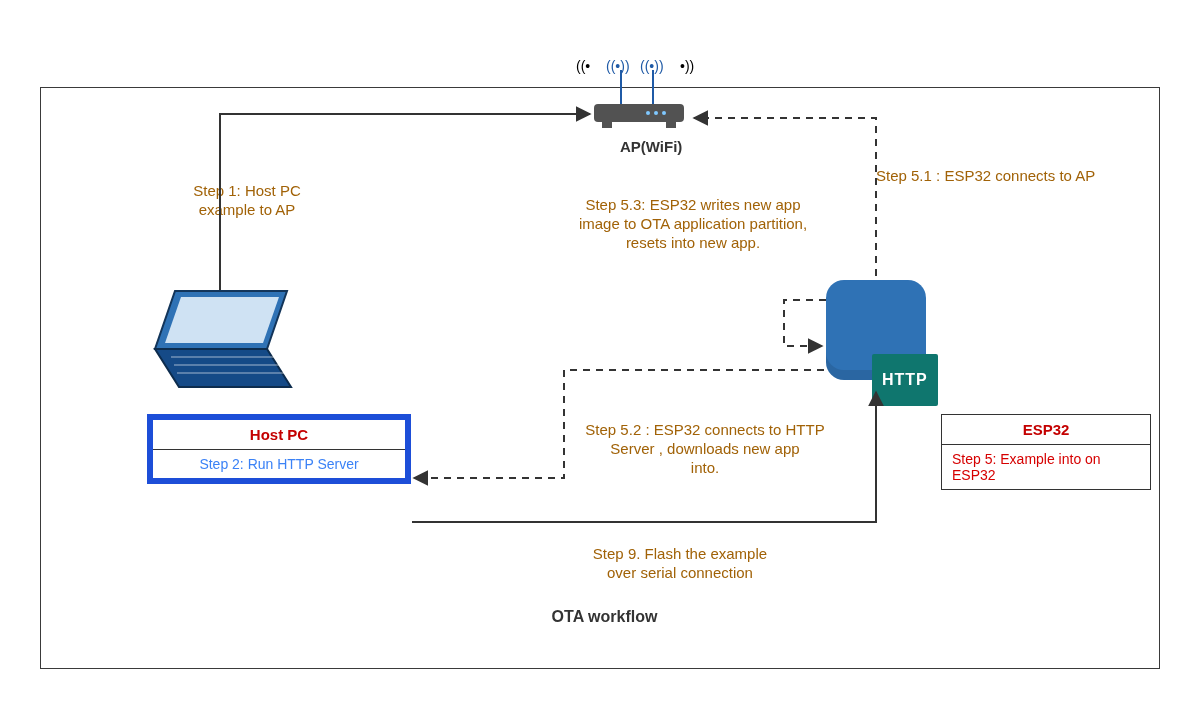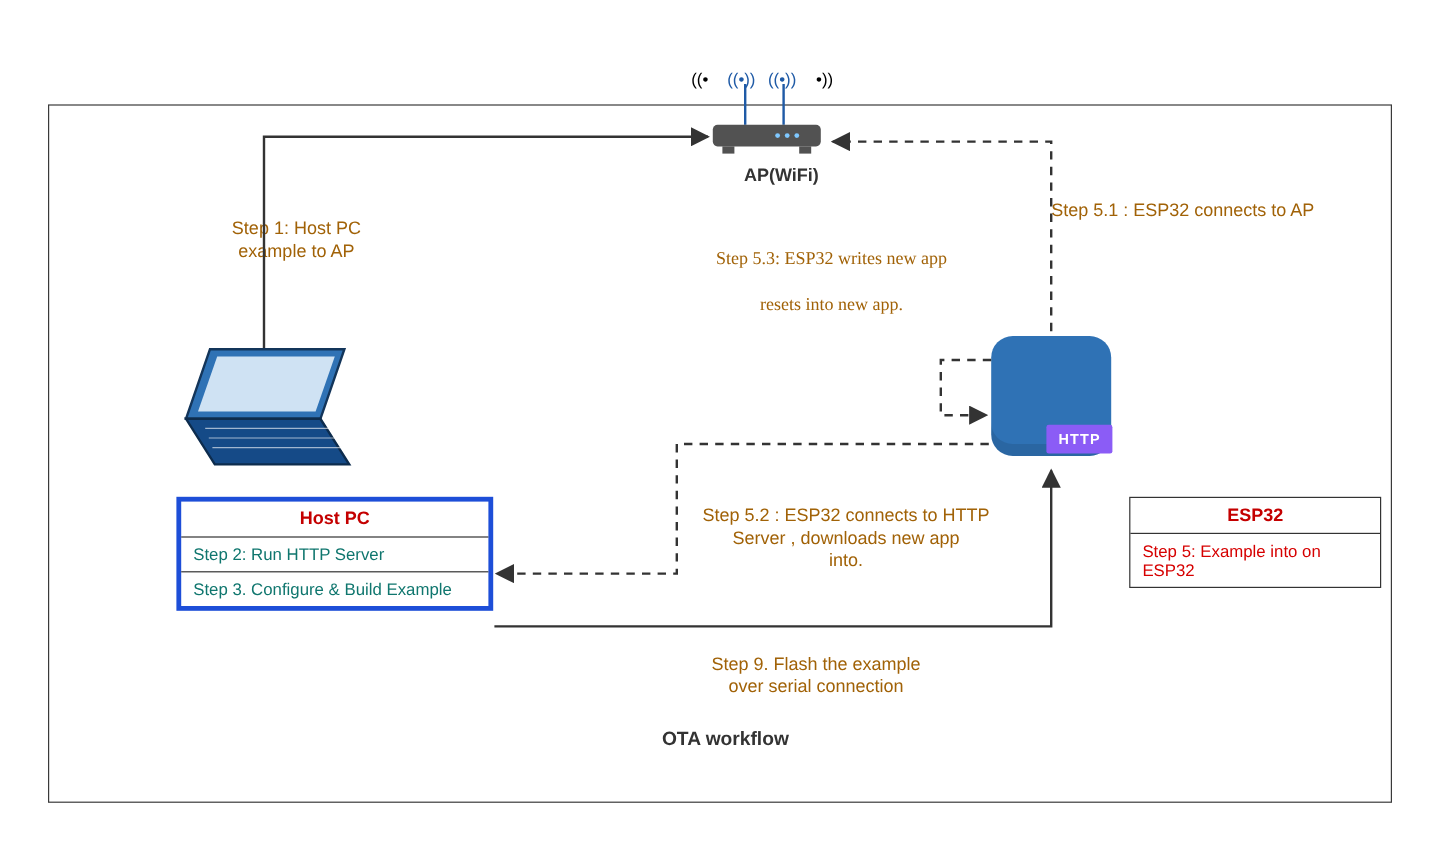--- a/index.html
+++ b/index.html
@@ -47,30 +47,30 @@
     font-size: 16px;
     font-weight: 600;
     color: #333;
   }
   
   .host-box {
     position: absolute;
     left: 147px;
     top: 414px;
     width: 264px;
-    border: 4px solid #1d4ed8;
+    border: 6px solid #1d4ed8;
     background: #fff;
     box-sizing: border-box;
   }
   .host-box .hrow {
     border-bottom: 1px solid #333;
     padding: 6px 10px;
     font-size: 14px;
-    color: #0f766e;
-    text-align: left;
+    color: #3b82f6;
+    text-align: center;
   }
   .host-box .hrow:last-child { border-bottom: none; }
   .host-box .htitle {
     text-align: center;
     font-weight: 700;
     color: #c40000;
     font-size: 15px;
   }
   
   .esp-box {
@@ -140,26 +140,26 @@
     position: absolute;
     left: 826px; top: 280px;
     width: 100px; height: 100px;
     background: #2f72b5;
     border-radius: 18px;
     box-shadow: inset 0 -10px 0 rgba(0,0,0,0.1);
   }
   .http-badge {
     position: absolute;
     left: 872px; top: 354px;
-    background: #8b5cf6;
+    background: #0f766e;
     color: #fff;
     font-weight: 700;
     letter-spacing: 1px;
-    font-size: 12px;
-    padding: 5px 10px;
+    font-size: 16px;
+    padding: 17px 10px;
     border-radius: 2px;
   }
   
   svg.arrows {
     position: absolute;
     left: 0; top: 0;
     width: 1193px; height: 703px;
     pointer-events: none;
   }
 </style>
@@ -199,21 +199,20 @@
       </g>
     </svg>
   </div>
 
   <div class="chip"></div>
   <div class="http-badge">HTTP</div>
 
   <div class="host-box">
     <div class="hrow htitle">Host PC</div>
     <div class="hrow">Step 2: Run HTTP Server</div>
-    <div class="hrow">Step 3. Configure &amp; Build Example</div>
   </div>
 
   <div class="esp-box">
     <div class="erow etitle">ESP32</div>
     <div class="erow">Step 5: Example into on ESP32</div>
   </div>
 
   <div class="step-red" style="left:147px; top:182px; width:200px;">
     <span>Step 1: Host PC</span><br>
     <span>example to AP</span>
@@ -227,23 +226,23 @@
   <div class="step-red" style="left:876px; top:167px; width:280px; text-align:left;">
     <span>Step 5.1 :  ESP32 connects to AP</span>
   </div>
 
   <div class="step-red" style="left:560px; top:421px; width:290px;">
     <span>Step 5.2 :  ESP32 connects to HTTP</span><br>
     <span>Server , downloads new app</span><br>
     <span>into.</span>
   </div>
 
-  <div class="step-red" style="left:548px; top:207px; width:290px;font-family:Liberation Serif, serif;">
+  <div class="step-red" style="left:548px; top:196px; width:290px;">
     <span>Step 5.3:  ESP32 writes new app</span><br>
-    <br>
+    <span>image to OTA application partition,</span><br>
     <span>resets into new app.</span>
   </div>
 
   <div class="diagram-title">OTA workflow</div>
 
   <svg class="arrows">
     <defs>
       <marker id="arrowSolid" viewBox="0 0 10 10" refX="9" refY="5" markerWidth="8" markerHeight="8" orient="auto-start-reverse">
         <path d="M 0 0 L 10 5 L 0 10 z" fill="#333"></path>
       </marker>

